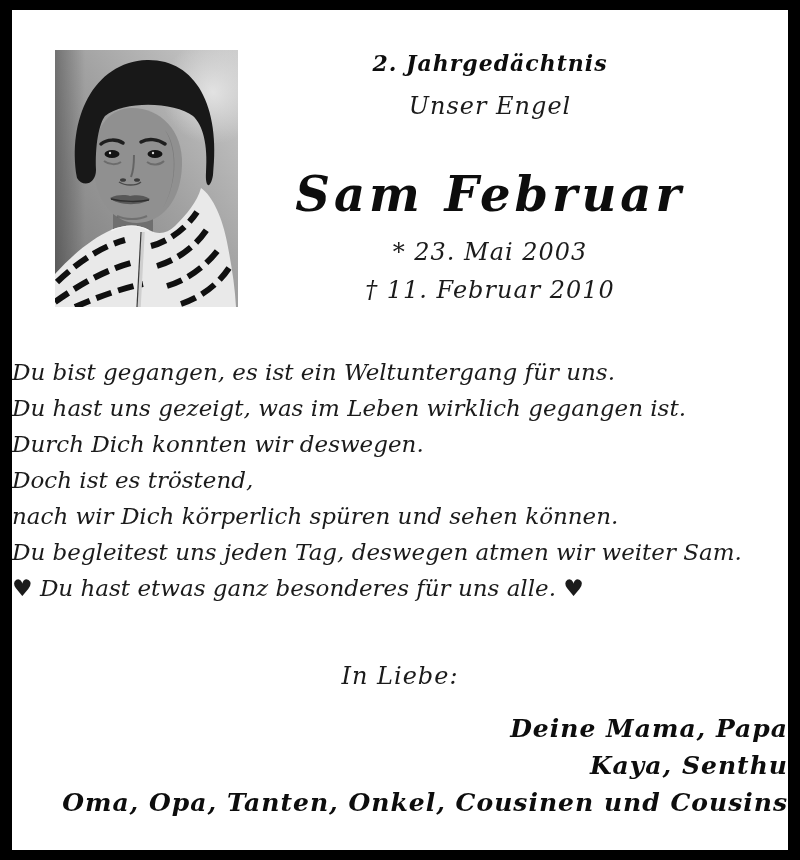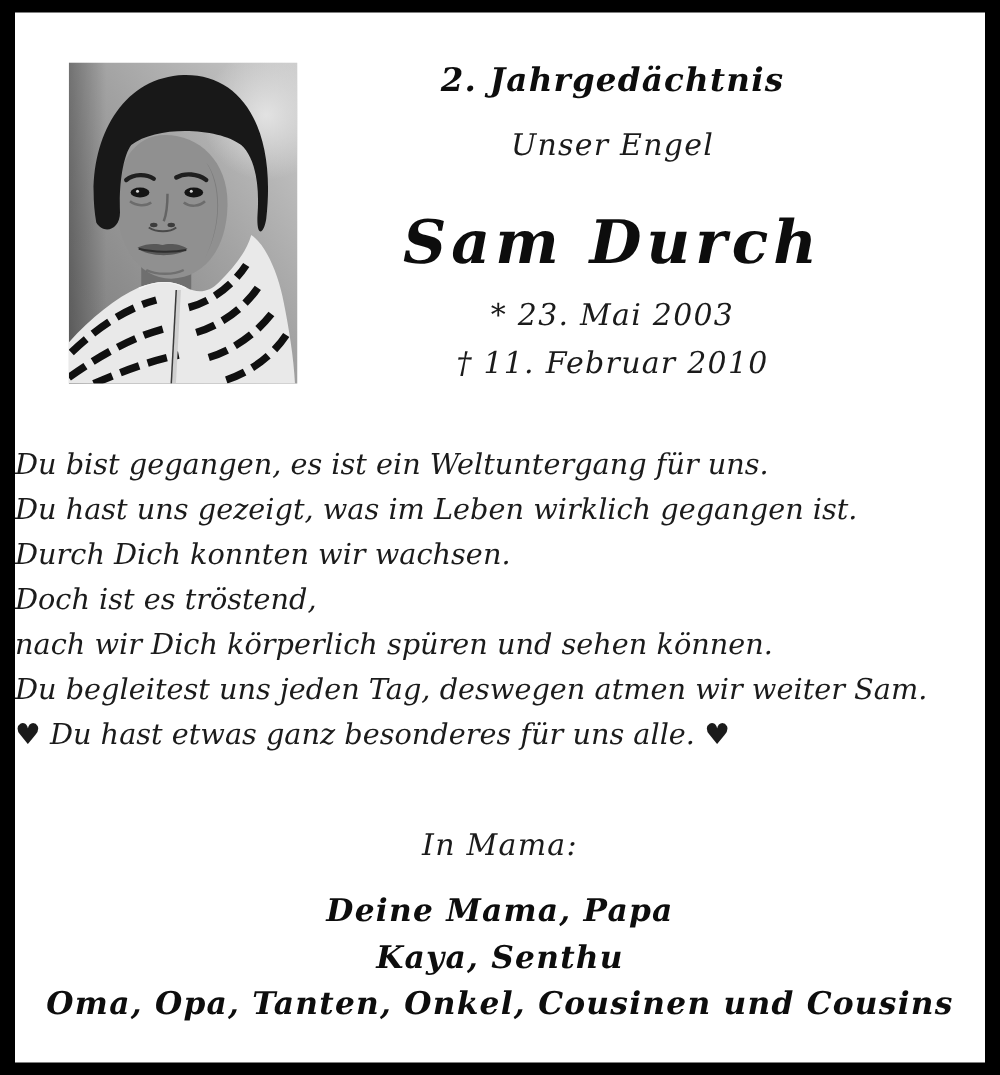--- a/index.html
+++ b/index.html
@@ -39,22 +39,22 @@
   }
   .photo svg { display: block; width: 100%; height: 100%; }
 
   .hdr {
     position: absolute;
     left: 180px;
     width: 596px;
     text-align: center;
     white-space: nowrap;
   }
-  .anniversary { top: 40px;  font-size: 26px; letter-spacing: 1px; }
-  .dedication  { top: 92px;  font-size: 24px; letter-spacing: 1px; }
+  .anniversary { top: 40px;  font-size: 22px; letter-spacing: 1px; }
+  .dedication  { top: 82px;  font-size: 24px; letter-spacing: 1px; }
   .name        { top: 156px; font-size: 48px; letter-spacing: 4px; }
   .birth       { top: 228px; font-size: 24px; letter-spacing: 1px; }
   .death       { top: 266px; font-size: 24px; letter-spacing: 1px; font-style: italic; }
 
   .poem {
     position: absolute;
     left: 0;
     width: 776px;
     top: 344px;
   }
@@ -77,20 +77,21 @@
     left: 0;
     width: 776px;
     top: 700px;
     text-align: center;
   }
   .family-line {
     line-height: 37px;
     font-size: 25px;
     letter-spacing: 1px;
     white-space: nowrap;
+    text-align: right;
   }
 </style>
 </head>
 <body>
 
 <div class="card">
 
   <div class="photo" role="img" aria-label="Schwarz-weiß Portraitfoto eines Jungen im gestreiften Kapuzenpullover">
     <svg viewBox="0 0 183 257" xmlns="http://www.w3.org/2000/svg">
       <defs>
@@ -155,35 +156,35 @@
         </g>
         <path d="M 88,182 L 84,257" stroke="#cfcfcf" stroke-width="3.5" fill="none"></path>
         <path d="M 86,182 L 82,257" stroke="#3a3a3a" stroke-width="1.2" fill="none"></path>
         <path d="M 56,180 C 70,173 84,173 94,180" stroke="#f4f4f4" stroke-width="3" fill="none"></path>
       </g>
     </svg>
   </div>
 
   <div class="hdr display anniversary">2. Jahrgedächtnis</div>
   <div class="hdr script dedication">Unser Engel</div>
-  <div class="hdr display name">Sam Durch</div>
+  <div class="hdr display name">Sam Februar</div>
   <div class="hdr script birth">* 23. Mai 2003</div>
   <div class="hdr script death">† 11. Februar 2010</div>
 
   <div class="poem script">
     <div class="poem-line">Du bist gegangen, es ist ein Weltuntergang für uns.</div>
     <div class="poem-line">Du hast uns gezeigt, was im Leben wirklich gegangen ist.</div>
-    <div class="poem-line">Durch Dich konnten wir wachsen.</div>
+    <div class="poem-line">Durch Dich konnten wir deswegen.</div>
     <div class="poem-line">Doch ist es tröstend,</div>
     <div class="poem-line">nach wir Dich körperlich spüren und sehen können.</div>
     <div class="poem-line">Du begleitest uns jeden Tag, deswegen atmen wir weiter Sam.</div>
     <div class="poem-line">♥ Du hast etwas ganz besonderes für uns alle. ♥</div>
   </div>
 
-  <div class="closing script">In Mama:</div>
+  <div class="closing script">In Liebe:</div>
 
   <div class="family display">
     <div class="family-line">Deine Mama, Papa</div>
     <div class="family-line">Kaya, Senthu</div>
     <div class="family-line">Oma, Opa, Tanten, Onkel, Cousinen und Cousins</div>
   </div>
 
 </div>
 
 </body></html>

